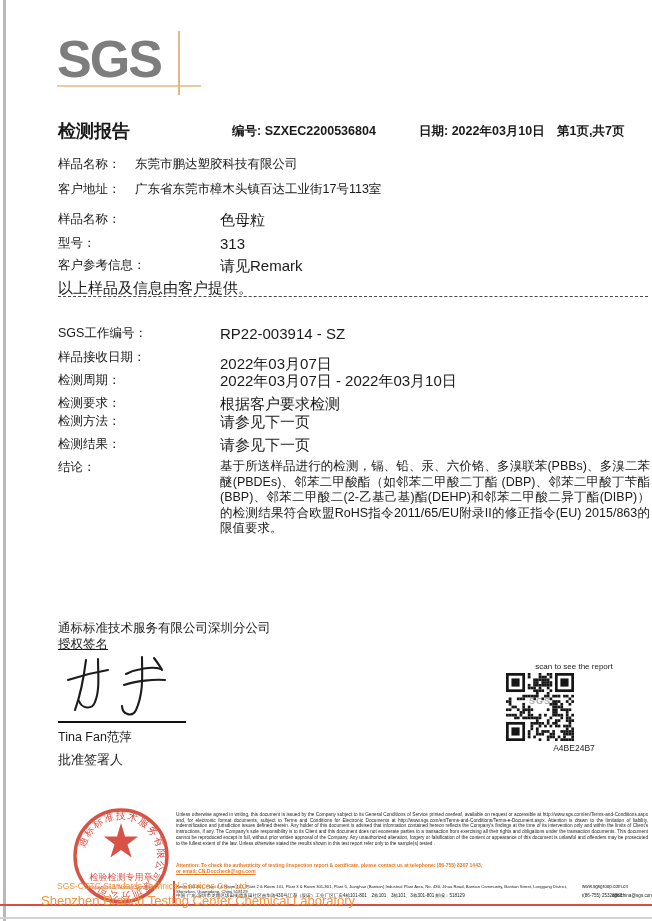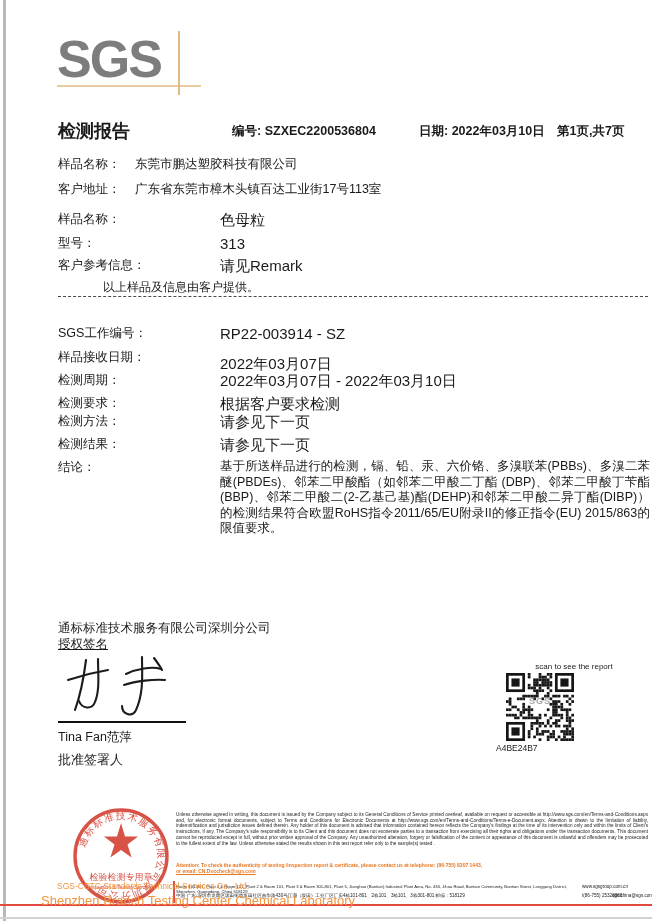--- a/index.html
+++ b/index.html
@@ -17,37 +17,37 @@
   
   .doc-title{left:58px;top:119px;font-size:18px;font-weight:bold;}
   .hdr{top:123px;font-size:12.5px;font-weight:bold;white-space:nowrap;}
   .hdr-no{left:232px;}
   .hdr-date{left:419px;}
   .hdr-pages{left:557px;}
   
   .lab{left:58px;font-size:12.5px;white-space:nowrap;}
   .val1{left:135px;font-size:12.5px;white-space:nowrap;}
   .val2{left:220px;font-size:15px;white-space:nowrap;}
-  .note{left:58px;font-size:12px;white-space:nowrap;margin-left:45px;}
+  .note{left:58px;font-size:15px;white-space:nowrap;}
   .dashed{left:58px;top:296px;width:590px;border-top:1.5px dashed #4a4a4a;}
   .conclusion{left:220px;top:459px;width:430px;font-size:12.5px;line-height:15.5px;
               text-align:justify;}
   
   .sig-co{left:58px;top:620px;font-size:12.5px;}
   .sig-auth{left:58px;top:636px;font-size:12.5px;text-decoration:underline;}
   .sig-svg{left:62px;top:652px;}
   .sig-line{left:58px;top:721px;width:128px;height:2px;background:#111;}
   .sig-name{left:58px;top:729px;font-size:12.5px;}
   .sig-role{left:58px;top:751px;font-size:13px;}
   
   .qr-caption{left:496px;top:662px;width:156px;text-align:center;font-size:8px;color:#222;}
   .qr-box{left:506px;top:673px;width:68px;height:68px;background:#fff;}
   .qr-wm{left:506px;top:696px;width:68px;text-align:center;font-size:9px;font-weight:bold;
          color:#9a9a9a;letter-spacing:1px;opacity:.85;}
-  .qr-id{left:496px;top:743px;width:156px;text-align:left;font-size:8.5px;color:#222;}
+  .qr-id{left:496px;top:743px;width:156px;text-align:center;font-size:8.5px;color:#222;}
   
   .stamp{left:69px;top:804px;opacity:.88;}
   .stamp-co1{left:57px;top:881px;font-size:8.5px;color:#f0953f;white-space:nowrap;z-index:5;}
   .stamp-co2{left:41px;top:893px;font-size:13px;color:#f0953f;white-space:nowrap;z-index:5;}
   
   .disclaimer{left:176px;top:812px;width:472px;font-size:4.7px;line-height:5.7px;
               text-align:justify;color:#222;}
   .attention1{left:176px;top:863px;width:472px;font-size:5px;line-height:5.8px;
               font-weight:bold;color:#e87722;}
   .attention2{left:176px;top:869px;width:472px;font-size:5px;line-height:5.8px;

